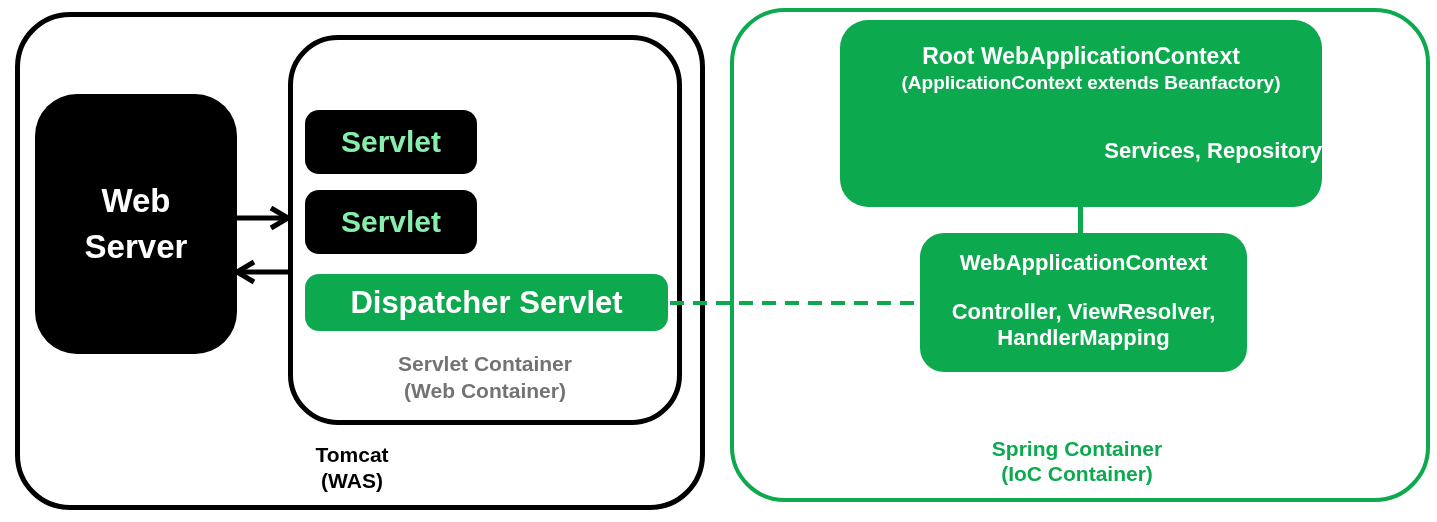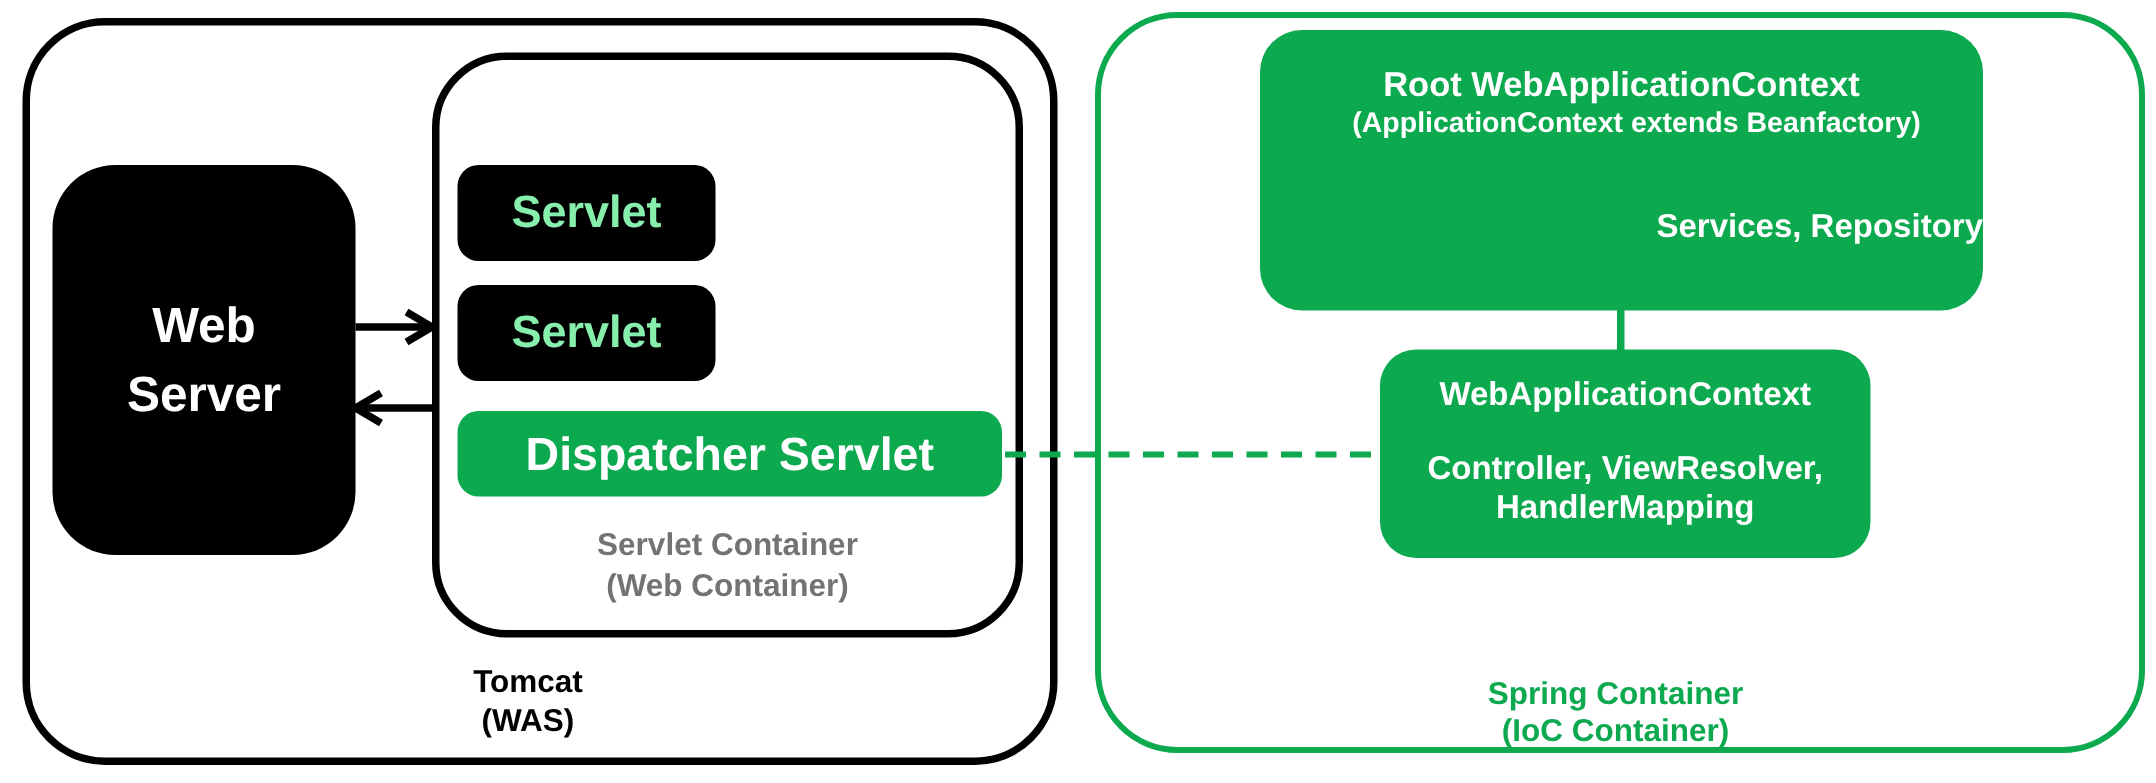--- a/index.html
+++ b/index.html
@@ -12,21 +12,21 @@
     overflow:hidden;
   }
   .abs{position:absolute;box-sizing:border-box;}
 
   
   .tomcat-box{
     left:15px;top:12px;width:690px;height:498px;
     border:5px solid #000;border-radius:55px;background:#fff;
   }
   .web-server-box{
-    left:35px;top:110px;width:202px;height:260px;
+    left:35px;top:94px;width:202px;height:260px;
     background:#000;border-radius:42px;
     display:flex;flex-direction:column;align-items:center;justify-content:center;
     color:#fff;font-size:33px;line-height:46px;z-index:3;
   }
   .servlet-container-box{
     left:288px;top:35px;width:394px;height:390px;
     border:5px solid #000;border-radius:50px;background:#fff;z-index:2;
   }
   .servlet-box{
     left:305px;width:172px;height:64px;
@@ -65,21 +65,21 @@
   .root-subtitle{font-size:19px;line-height:26px;padding-left:20px;}
   .root-body{margin-top:42px;font-size:22px;line-height:26px;text-align:right;}
   .web-context-box{
     left:920px;top:233px;width:327px;height:139px;
     background:#0CA94F;border-radius:24px;
     color:#fff;text-align:center;z-index:3;
   }
   .wac-title{padding-top:16px;font-size:22px;line-height:27px;}
   .wac-body{margin-top:23px;font-size:22px;line-height:26px;}
   .spring-label{
-    left:877px;top:450px;width:400px;
+    left:877px;top:436px;width:400px;
     text-align:center;color:#0CA94F;font-size:21px;line-height:25px;z-index:3;
   }
 
   
   .overlay{left:0;top:0;width:1437px;height:522px;z-index:4;pointer-events:none;}
 </style>
 </head>
 <body>
 
 <div id="canvas">

